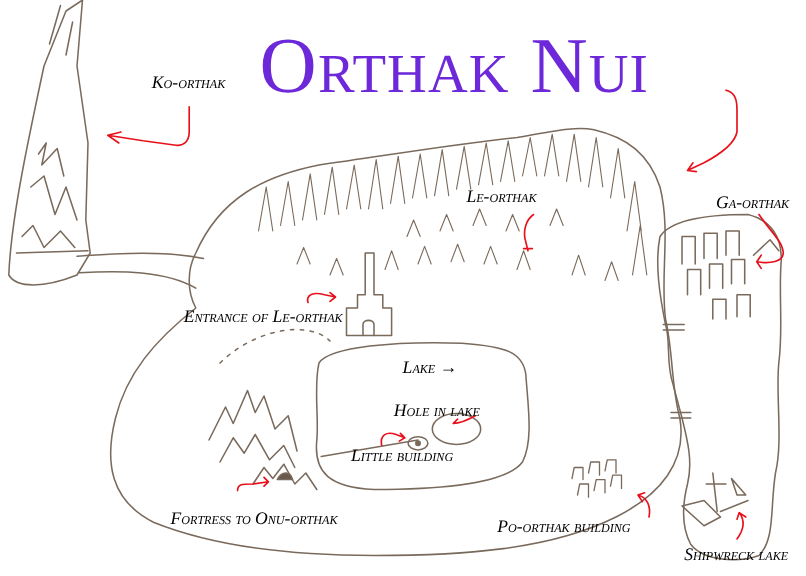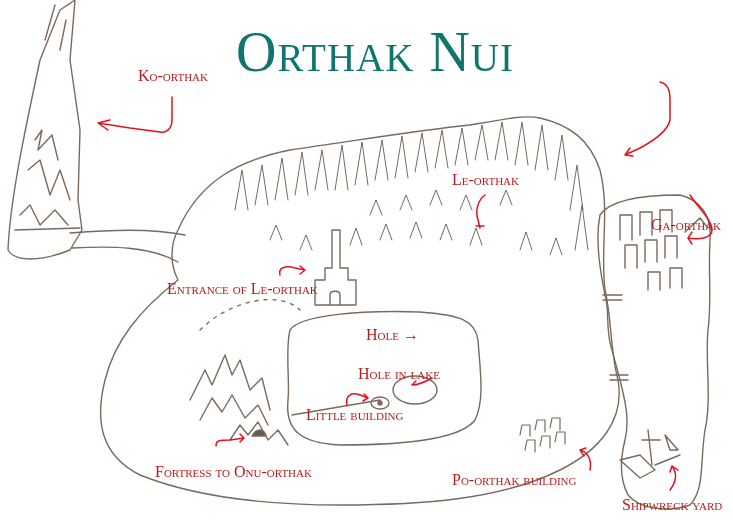--- a/index.html
+++ b/index.html
@@ -1,31 +1,32 @@
 <!DOCTYPE html>
 <html><head>
 <meta charset="utf-8">
 <style>
   html, body { margin: 0; padding: 0; background: #ffffff; }
   body { width: 733px; height: 524px; position: relative; overflow: hidden; }
   #map { position: absolute; left: 0; top: 0; width: 733px; height: 524px; }
   .label {
     position: absolute;
-    color: #b91c1c;
+    color: #000000;
     font-family: "Liberation Serif", "DejaVu Serif", serif;
     font-variant: small-caps;
     white-space: nowrap;
     line-height: 1;
+    font-style: italic;
   }
   .title {
     position: absolute; left: 236px; top: 24px;
-    color: #0f766e;
+    color: #6d28d9;
     font-family: "Liberation Serif", "DejaVu Serif", serif;
     font-variant: small-caps;
-    font-size: 56px; letter-spacing: 1px; line-height: 1;
+    font-size: 72px; letter-spacing: 1px; line-height: 1;
     white-space: nowrap;
   }
   .md { font-size: 16px; }
 </style>
 </head>
 <body>
 
 <svg id="map" viewBox="0 0 733 524" xmlns="http://www.w3.org/2000/svg">
   <g fill="none" stroke="#7a6a5c" stroke-width="1.4" stroke-linecap="round" stroke-linejoin="round">
 
@@ -104,21 +105,21 @@
     <path d="M347 405 C 345 395, 352 392, 360 395 L 368 398 M 368 398 L 364 394 M 368 398 L 363 401"></path>
     <path d="M216 446 C 216 440, 220 440, 230 440 L 244 438 M 244 438 L 240 434 M 244 438 L 240 442"></path>
     <path d="M590 470 C 592 460, 588 452, 580 450 M 580 450 L 586 448 M 580 450 L 584 456"></path>
     <path d="M670 490 C 676 482, 678 474, 672 466 M 672 466 L 670 472 M 672 466 L 678 470"></path>
   </g>
 </svg>
 
 <div class="title">Orthak Nui</div>
 
 <div class="label md" style="left:138px; top:68px;">Ko-orthak</div>
-<div class="label md" style="left:452px; top:172px;text-align:center;">Le-orthak</div>
-<div class="label md" style="left:651px; top:177px;margin-top:40px;">Ga-orthak</div>
+<div class="label md" style="left:424px; top:172px;text-align:center;">Le-orthak</div>
+<div class="label md" style="left:651px; top:177px;">Ga-orthak</div>
 <div class="label md" style="left:167px; top:281px;">Entrance of Le-orthak</div>
-<div class="label md" style="left:366px; top:327px;">Hole →</div>
+<div class="label md" style="left:366px; top:327px;">Lake →</div>
 <div class="label md" style="left:358px; top:366px;text-align:right;">Hole in lake</div>
-<div class="label md" style="left:306px; top:407px;">Little building</div>
+<div class="label md" style="left:319px; top:407px;">Little building</div>
 <div class="label md" style="left:155px; top:464px;">Fortress to Onu-orthak</div>
 <div class="label md" style="left:452px; top:472px;">Po-orthak building</div>
-<div class="label md" style="left:622px; top:497px;">Shipwreck yard</div>
+<div class="label md" style="left:622px; top:497px;">Shipwreck lake</div>
 
 </body></html>

